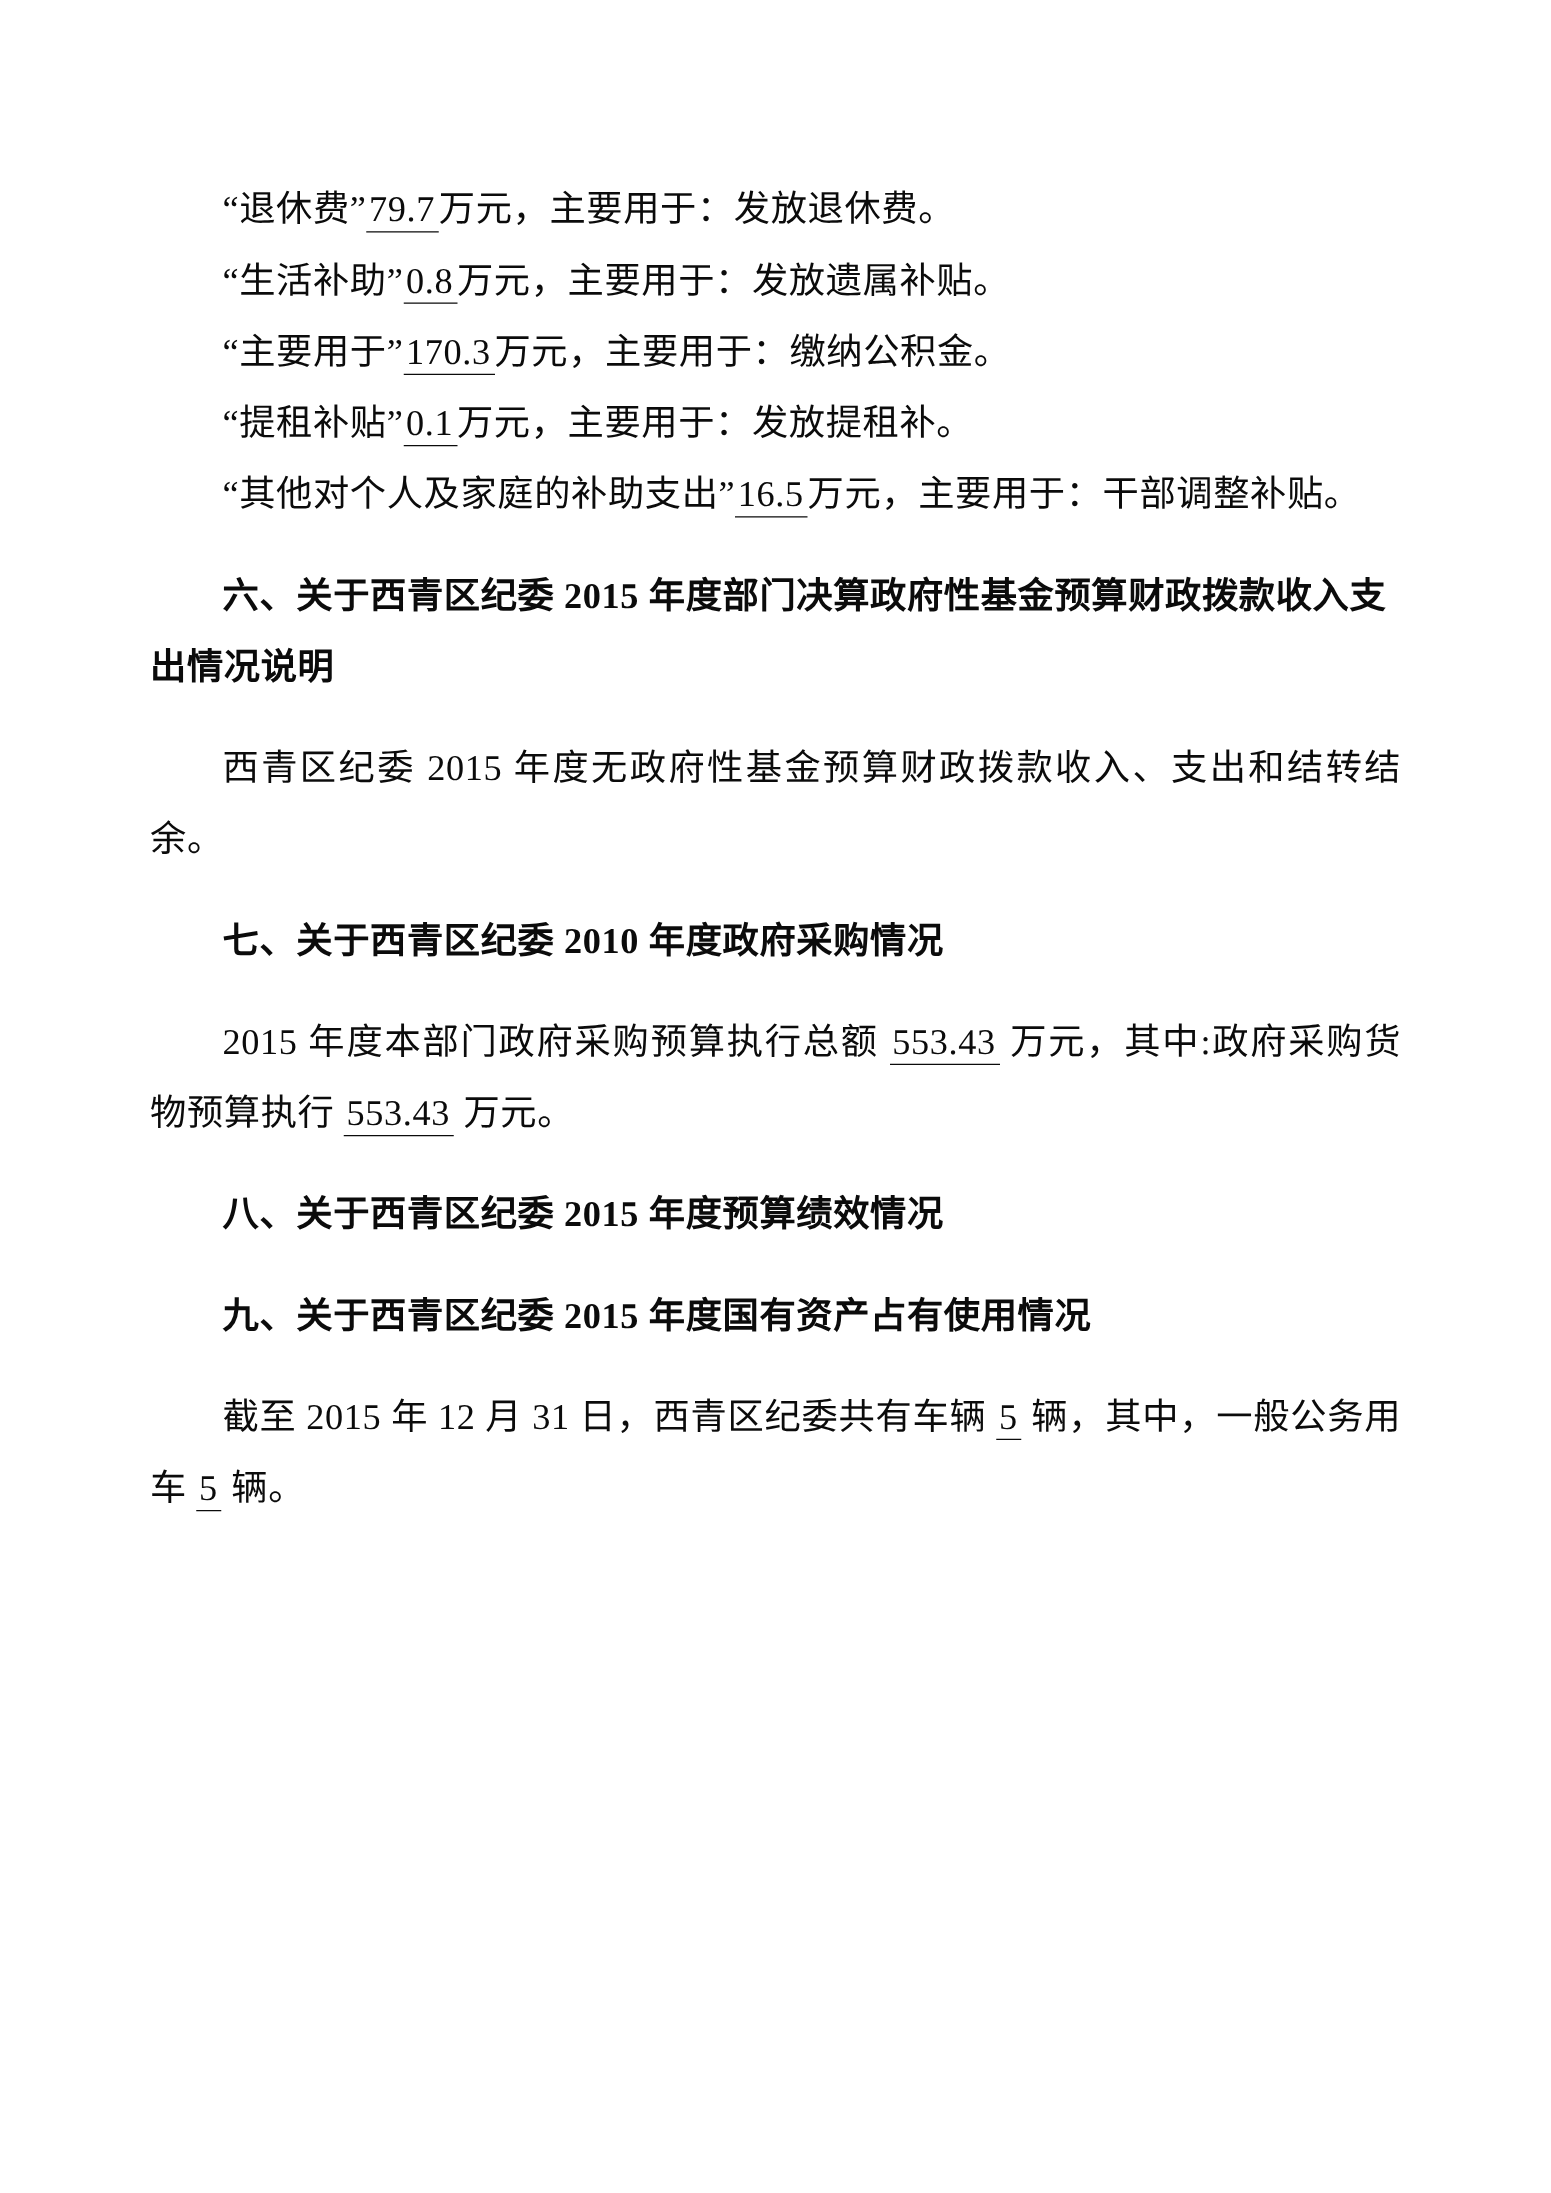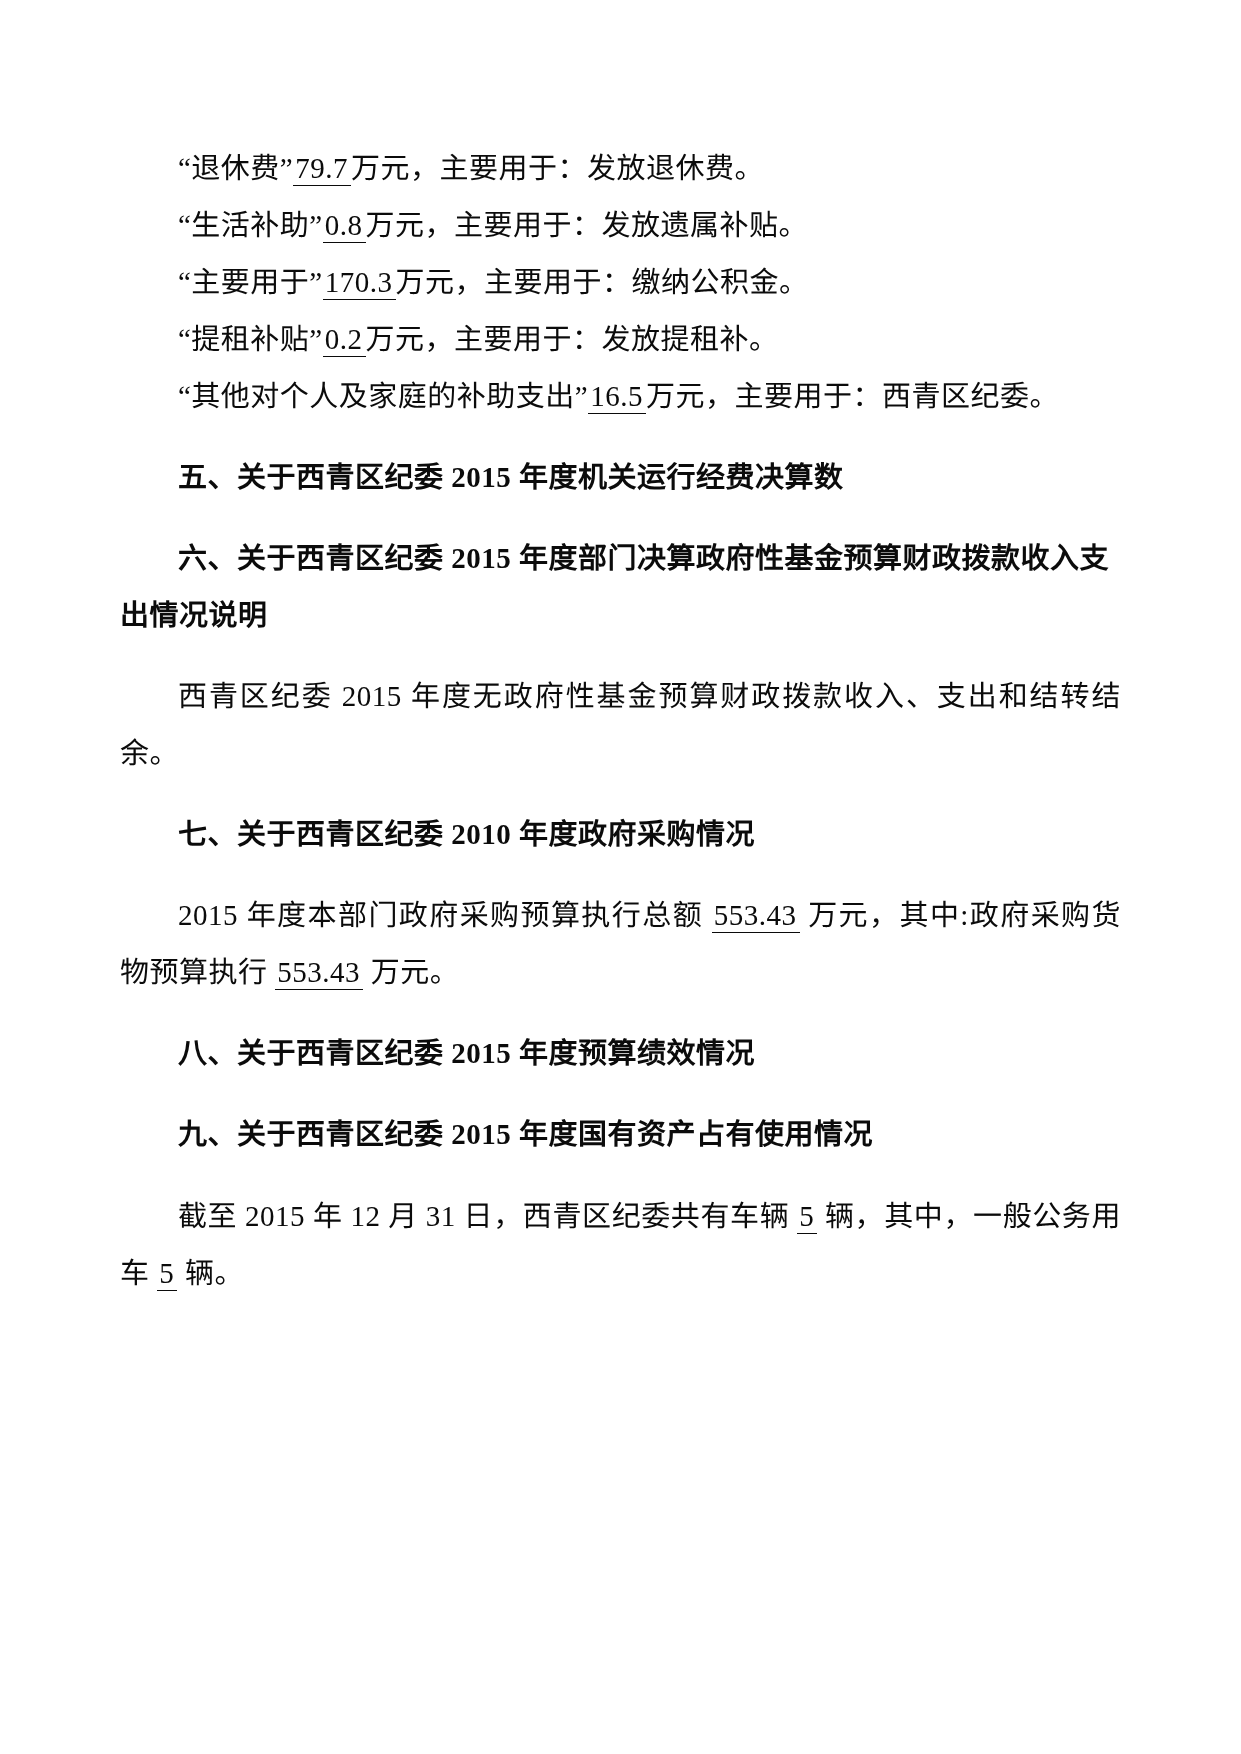--- a/index.html
+++ b/index.html
@@ -55,28 +55,27 @@
     <p class="indent">
       <span>“退休费”</span><span class="num underline">79.7</span><span>万元，主要用于：发放退休费。</span>
     </p>
     <p class="indent">
       <span>“生活补助”</span><span class="num underline">0.8</span><span>万元，主要用于：发放遗属补贴。</span>
     </p>
     <p class="indent">
       <span>“主要用于”</span><span class="num underline">170.3</span><span>万元，主要用于：缴纳公积金。</span>
     </p>
     <p class="indent">
-      <span>“提租补贴”</span><span class="num underline">0.2</span><span>万元，主要用于：发放提租补。</span>
+      <span>“提租补贴”</span><span class="num underline">0.1</span><span>万元，主要用于：发放提租补。</span>
     </p>
     <p class="indent">
-      <span>“其他对个人及家庭的补助支出”</span><span class="num underline">16.5</span><span>万元，主要用于：西青区纪委。</span>
+      <span>“其他对个人及家庭的补助支出”</span><span class="num underline">16.5</span><span>万元，主要用于：干部调整补贴。</span>
     </p>
   </div>
 
-  <h2 class="heading">五、关于西青区纪委 2015 年度机关运行经费决算数</h2>
 
   <h2 class="heading">六、关于西青区纪委 2015 年度部门决算政府性基金预算财政拨款收入支出情况说明</h2>
   <p class="body-text indent">西青区纪委 2015 年度无政府性基金预算财政拨款收入、支出和结转结余。</p>
 
   <h2 class="heading">七、关于西青区纪委 2010 年度政府采购情况</h2>
   <p class="body-text indent">
     <span>2015 年度本部门政府采购预算执行总额 </span><span class="num underline">553.43</span><span> 万元，其中:政府采购货物预算执行 </span><span class="num underline">553.43</span><span> 万元。</span>
   </p>
 
   <h2 class="heading">八、关于西青区纪委 2015 年度预算绩效情况</h2>

